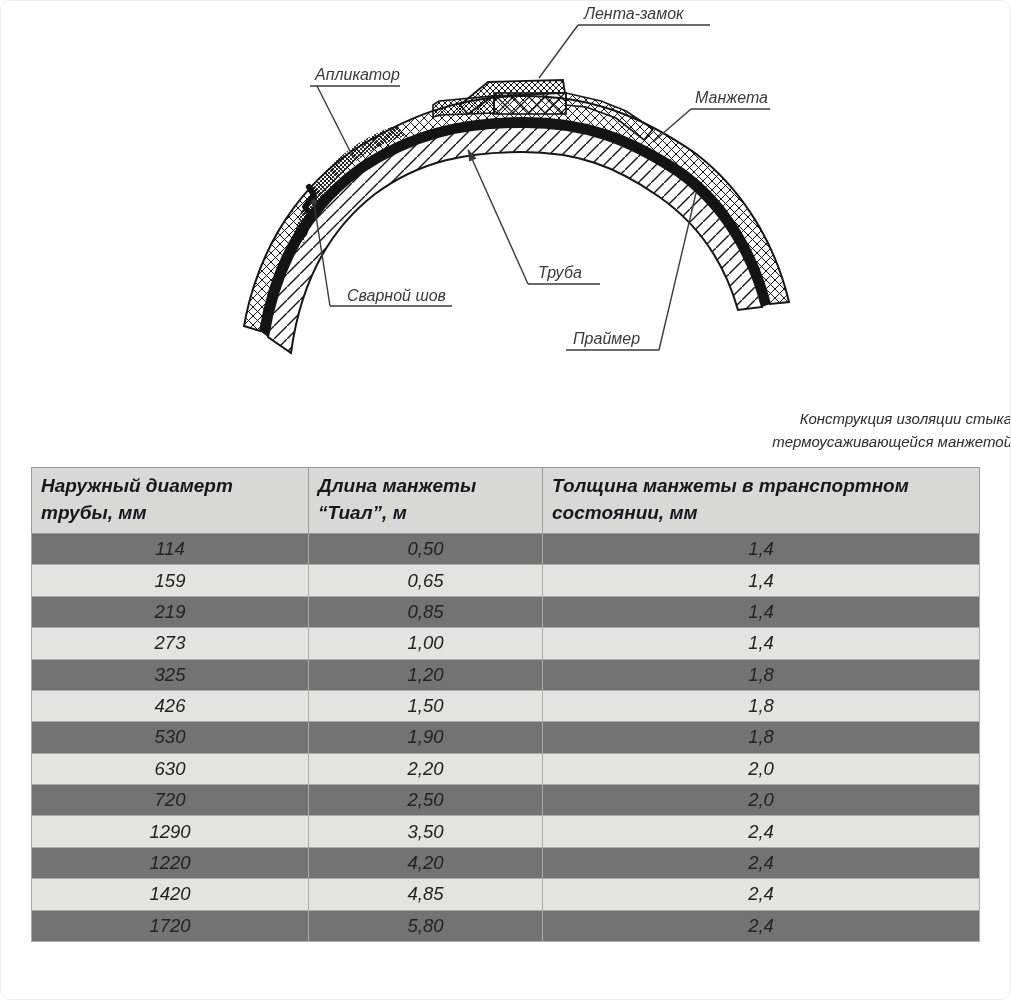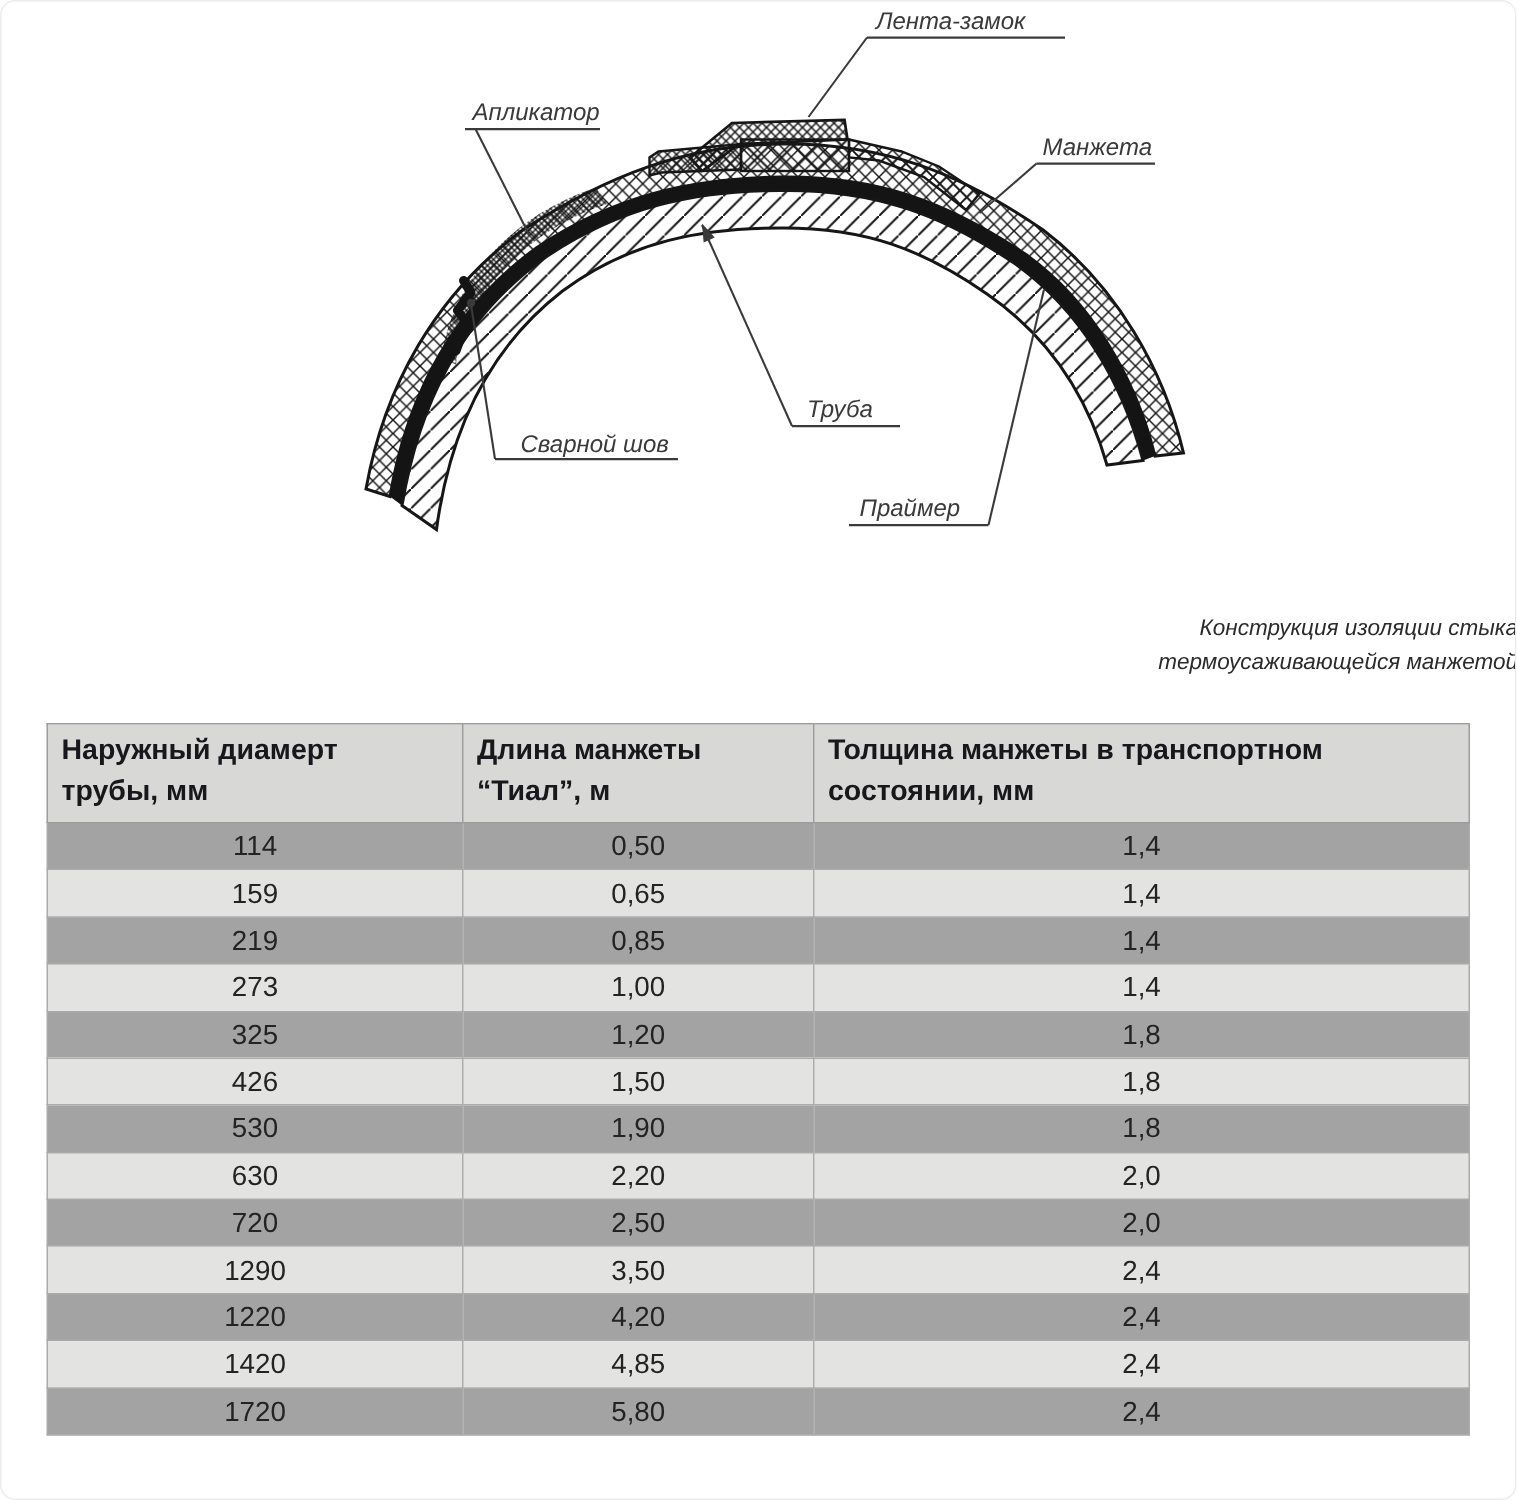--- a/index.html
+++ b/index.html
@@ -6,29 +6,29 @@
   .page{position:relative;width:1011px;height:1000px;background:#fff;
         border:1px solid #ececec;border-radius:10px;box-sizing:border-box;
         overflow:hidden;font-family:"Liberation Sans",sans-serif;}
   .diagram-wrap{position:absolute;left:0;top:0;width:924px;height:470px;}
   .diagram-wrap svg{display:block;}
   .dia-label{font-family:"Liberation Sans",sans-serif;font-style:italic;
              font-size:16px;fill:#3a3a3a;}
   .caption{position:absolute;left:0;top:407px;width:1011px;text-align:right;
            font-size:15px;font-style:italic;color:#2b2b2b;line-height:1.5;
            white-space:pre-line;}
-  table.data-table{position:absolute;left:30px;top:481px;width:948px;
-           border-collapse:collapse;table-layout:fixed;}
+  table.data-table{position:absolute;left:30px;top:466px;width:948px;
+           border-collapse:collapse;table-layout:fixed;font-style:italic;}
   table.data-table th{background:var(--header-bg,#d8d8d6);font-size:19px;
            font-weight:bold;text-align:left;vertical-align:top;
            padding:5px 9px 6px;line-height:1.42;color:var(--header-text,#17171c);
            white-space:pre-line;border:1px solid #9c9c9c;}
   table.data-table td{font-size:18.5px;text-align:center;height:30.4px;
            padding:0;color:var(--cell-text,#232323);border:1px solid #ababab;
-           background:#a3a3a3;}
+           background:#737373;}
   table.data-table tbody tr:nth-child(even) td{background:var(--row-alt,#e3e3e1);}
 </style>
 </head>
 <body>
 
 <div class="page">
 
   <div class="diagram-wrap">
     <svg width="1011" height="470" viewBox="0 0 1011 470">
       <defs>

